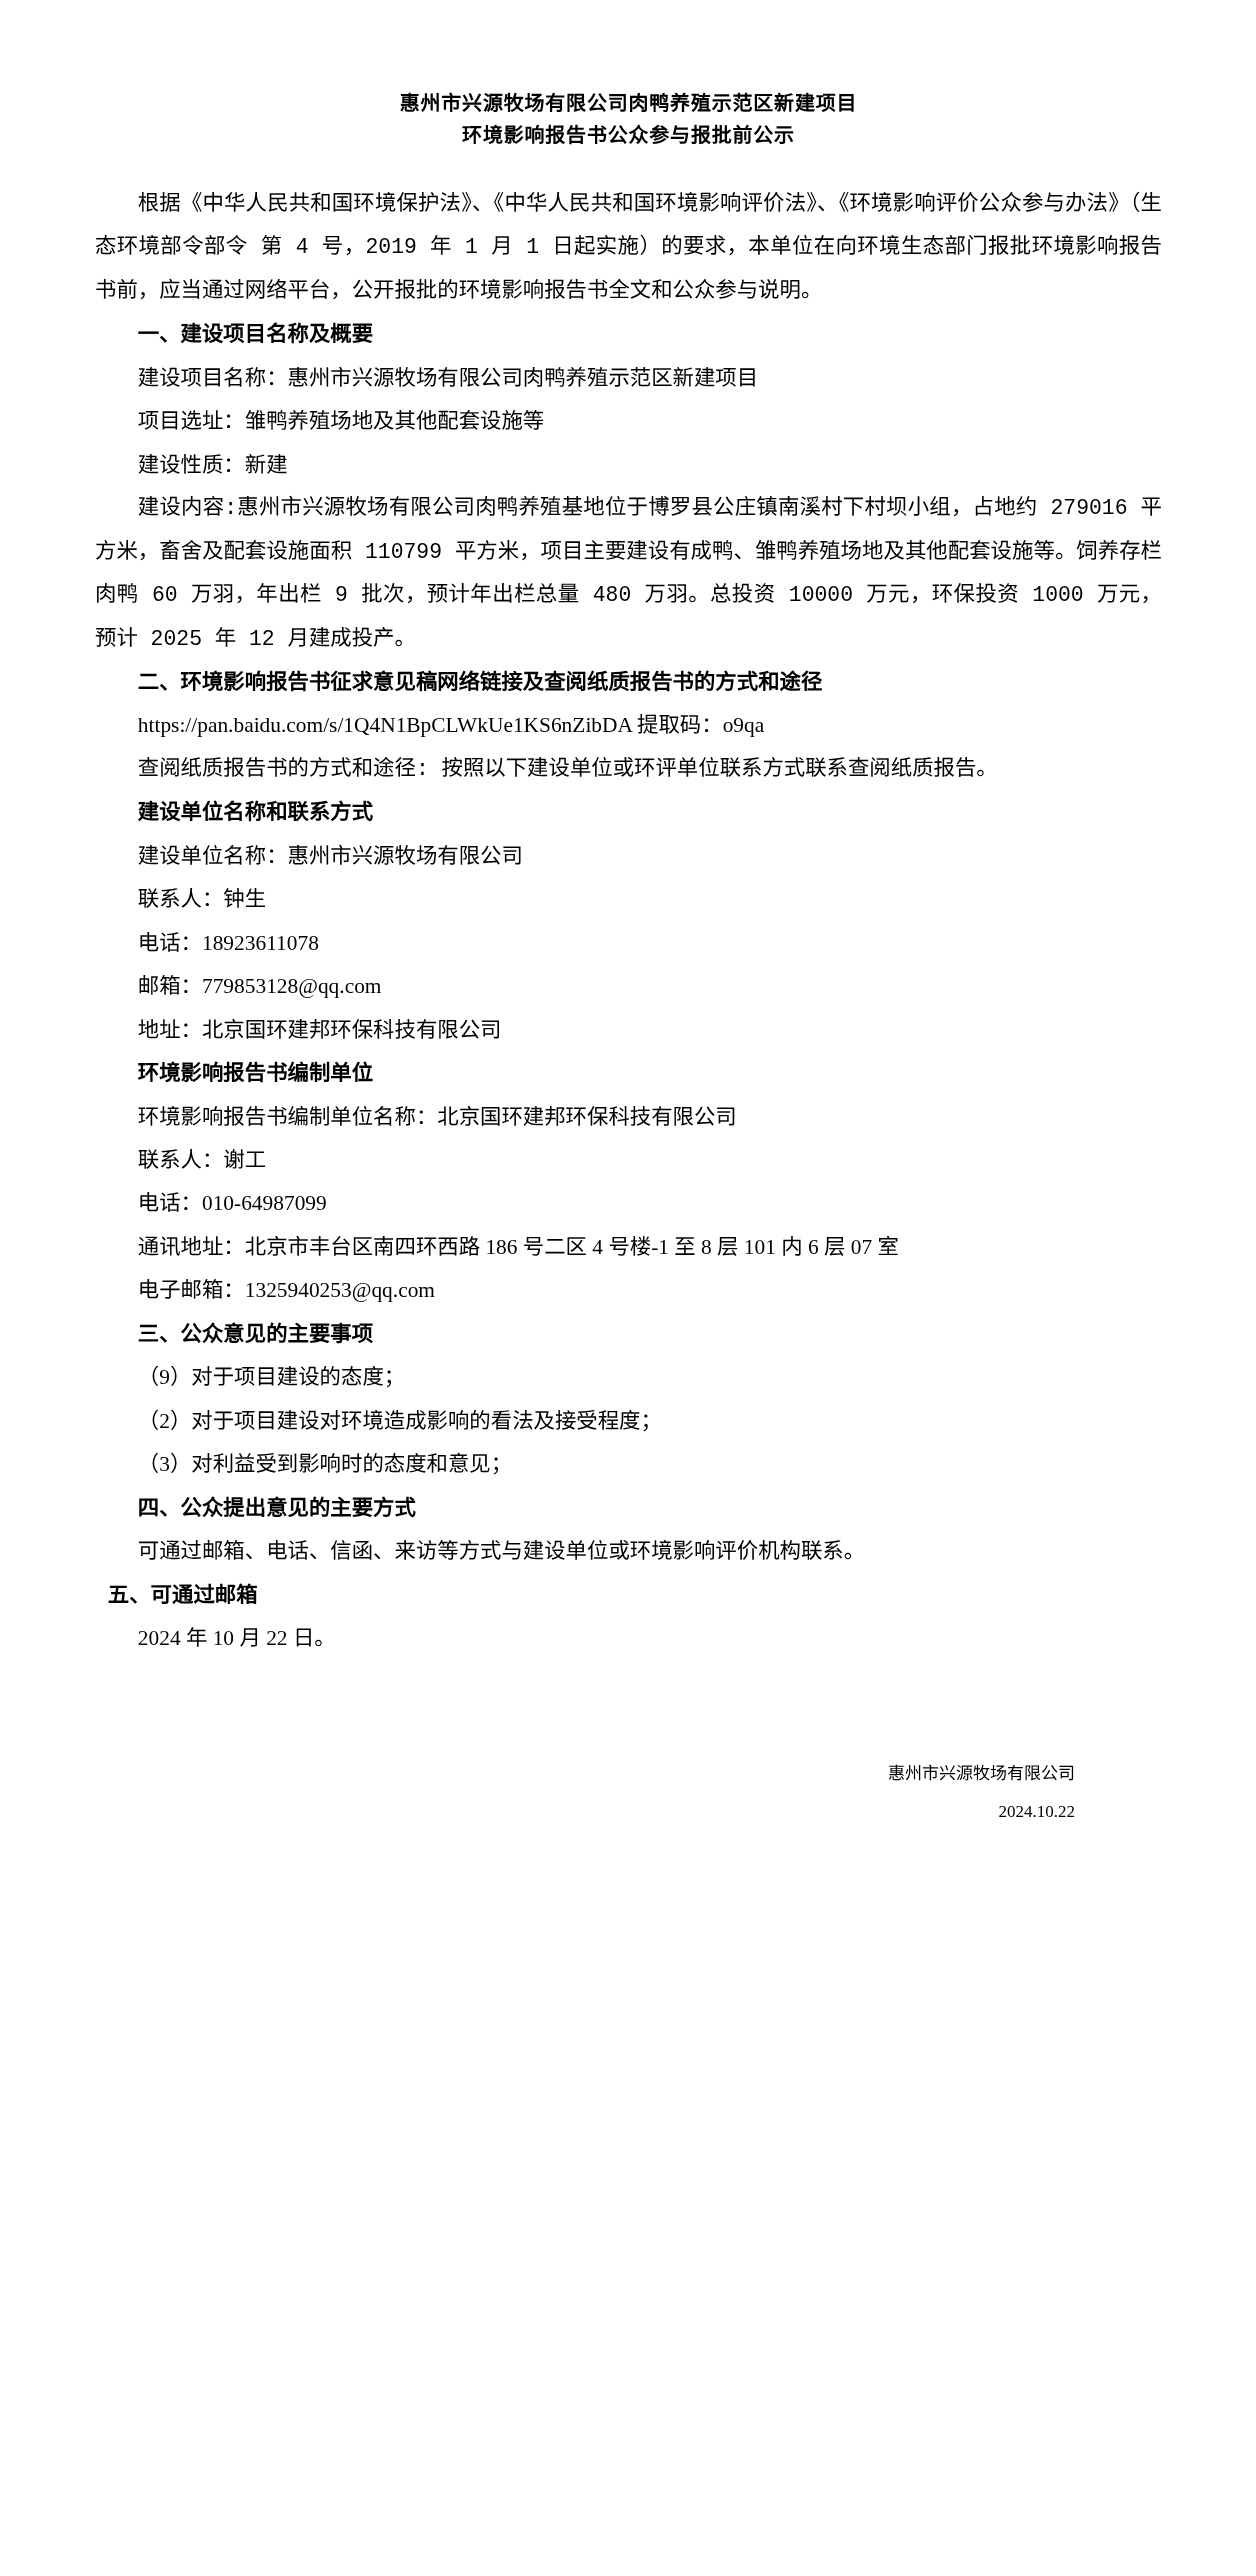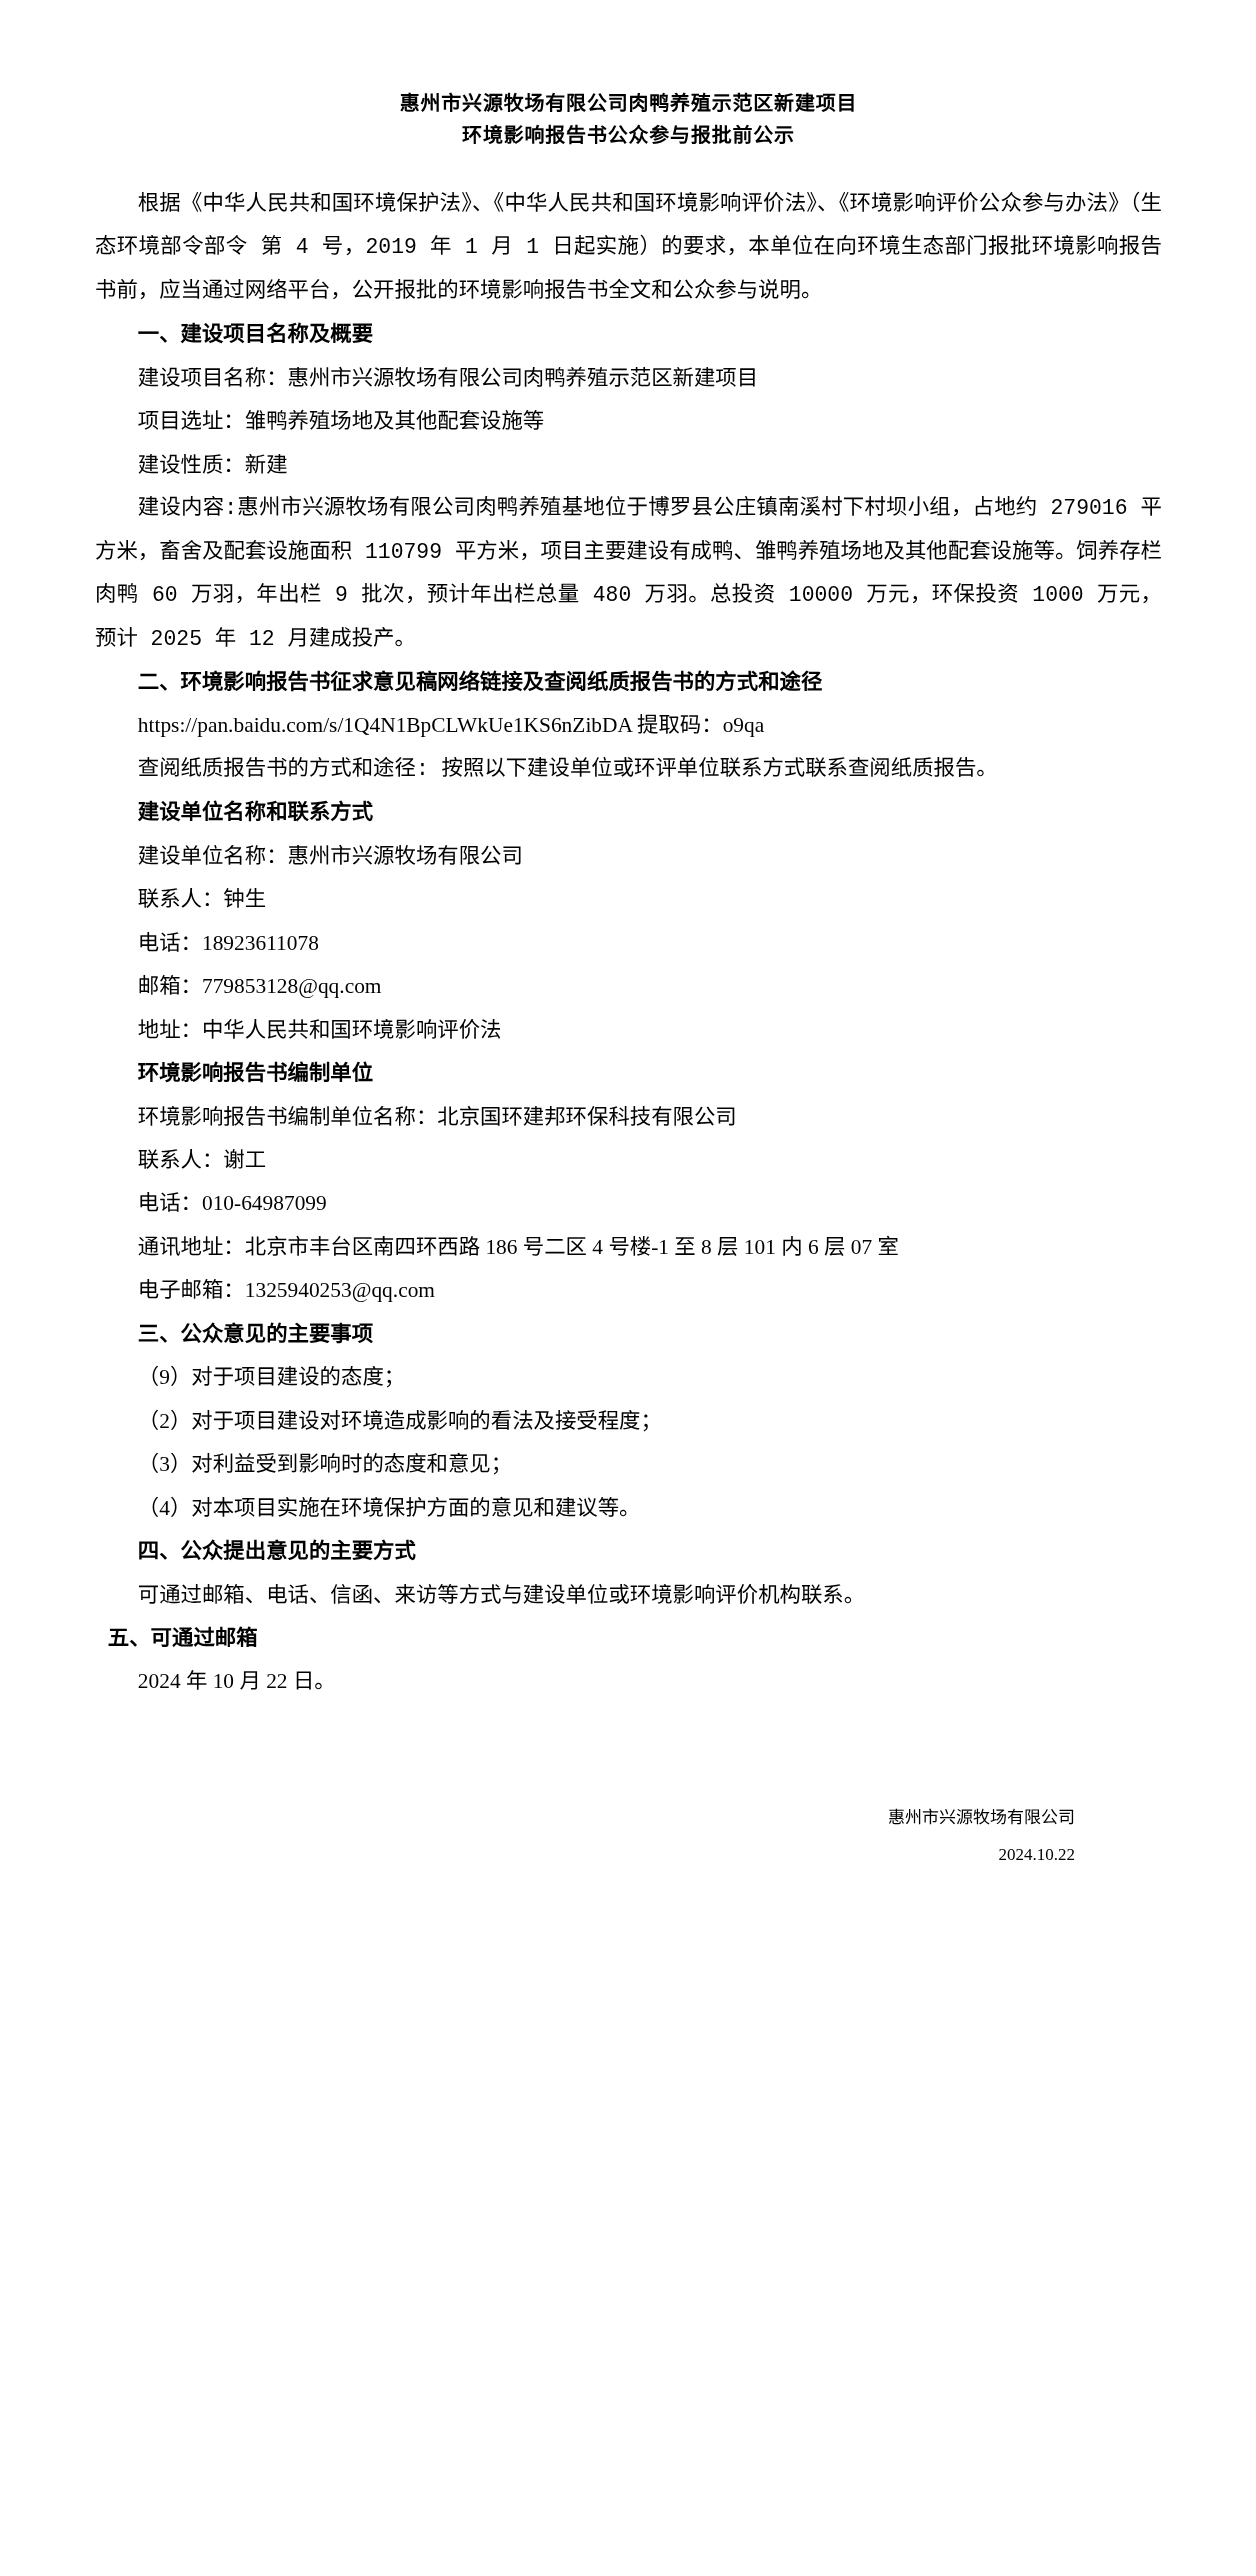--- a/index.html
+++ b/index.html
@@ -100,34 +100,33 @@
 
     <p class="heading">二、环境影响报告书征求意见稿网络链接及查阅纸质报告书的方式和途径</p>
     <p class="linkline">https://pan.baidu.com/s/1Q4N1BpCLWkUe1KS6nZibDA  提取码：o9qa</p>
     <p class="indent2">查阅纸质报告书的方式和途径: 按照以下建设单位或环评单位联系方式联系查阅纸质报告。</p>
 
     <p class="subheading">建设单位名称和联系方式</p>
     <p class="hang">建设单位名称：惠州市兴源牧场有限公司</p>
     <p class="hang">联系人：钟生</p>
     <p class="hang">电话：18923611078</p>
     <p class="hang">邮箱：779853128@qq.com</p>
-    <p class="hang">地址：中华人民共和国环境影响评价法</p>
+    <p class="hang">地址：北京国环建邦环保科技有限公司</p>
 
     <p class="subheading">环境影响报告书编制单位</p>
     <p class="hang">环境影响报告书编制单位名称：北京国环建邦环保科技有限公司</p>
     <p class="hang">联系人：谢工</p>
     <p class="hang">电话：010-64987099</p>
     <p class="hang">通讯地址：北京市丰台区南四环西路 186 号二区 4 号楼-1 至 8 层 101 内 6 层 07 室</p>
     <p class="hang">电子邮箱：1325940253@qq.com</p>
 
     <p class="heading">三、公众意见的主要事项</p>
     <p class="hang">（9）对于项目建设的态度；</p>
     <p class="hang">（2）对于项目建设对环境造成影响的看法及接受程度；</p>
     <p class="hang">（3）对利益受到影响时的态度和意见；</p>
-    <p class="hang">（4）对本项目实施在环境保护方面的意见和建议等。</p>
 
     <p class="heading">四、公众提出意见的主要方式</p>
     <p class="hang">可通过邮箱、电话、信函、来访等方式与建设单位或环境影响评价机构联系。</p>
 
     <p class="sec5">五、可通过邮箱</p>
     <p class="hang">2024 年 10 月 22 日。</p>
 
   </div>
 
   <div class="sign">

